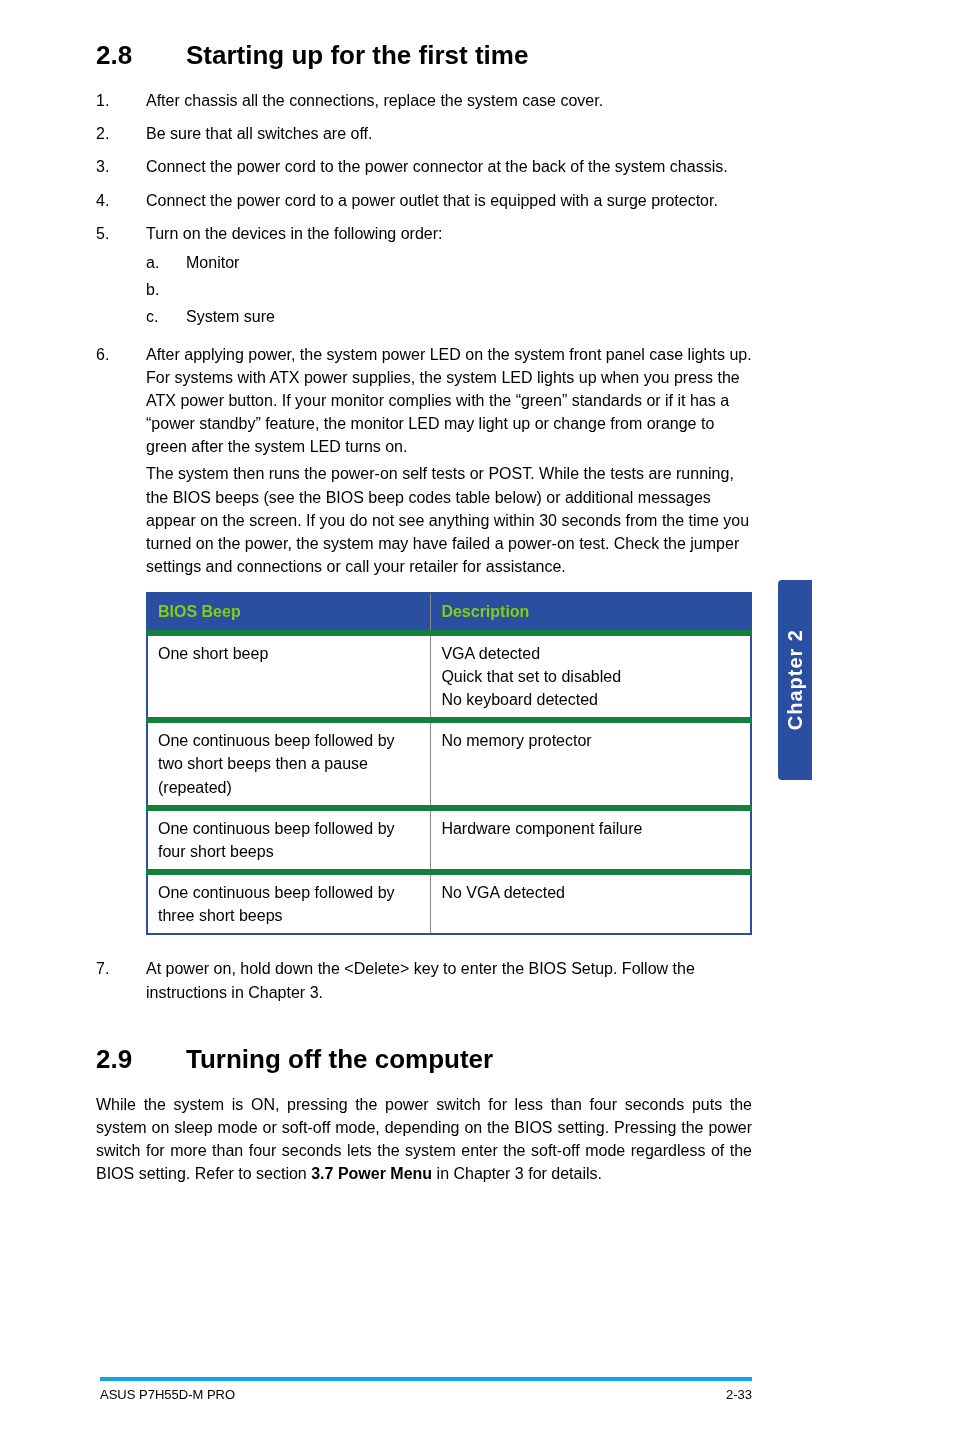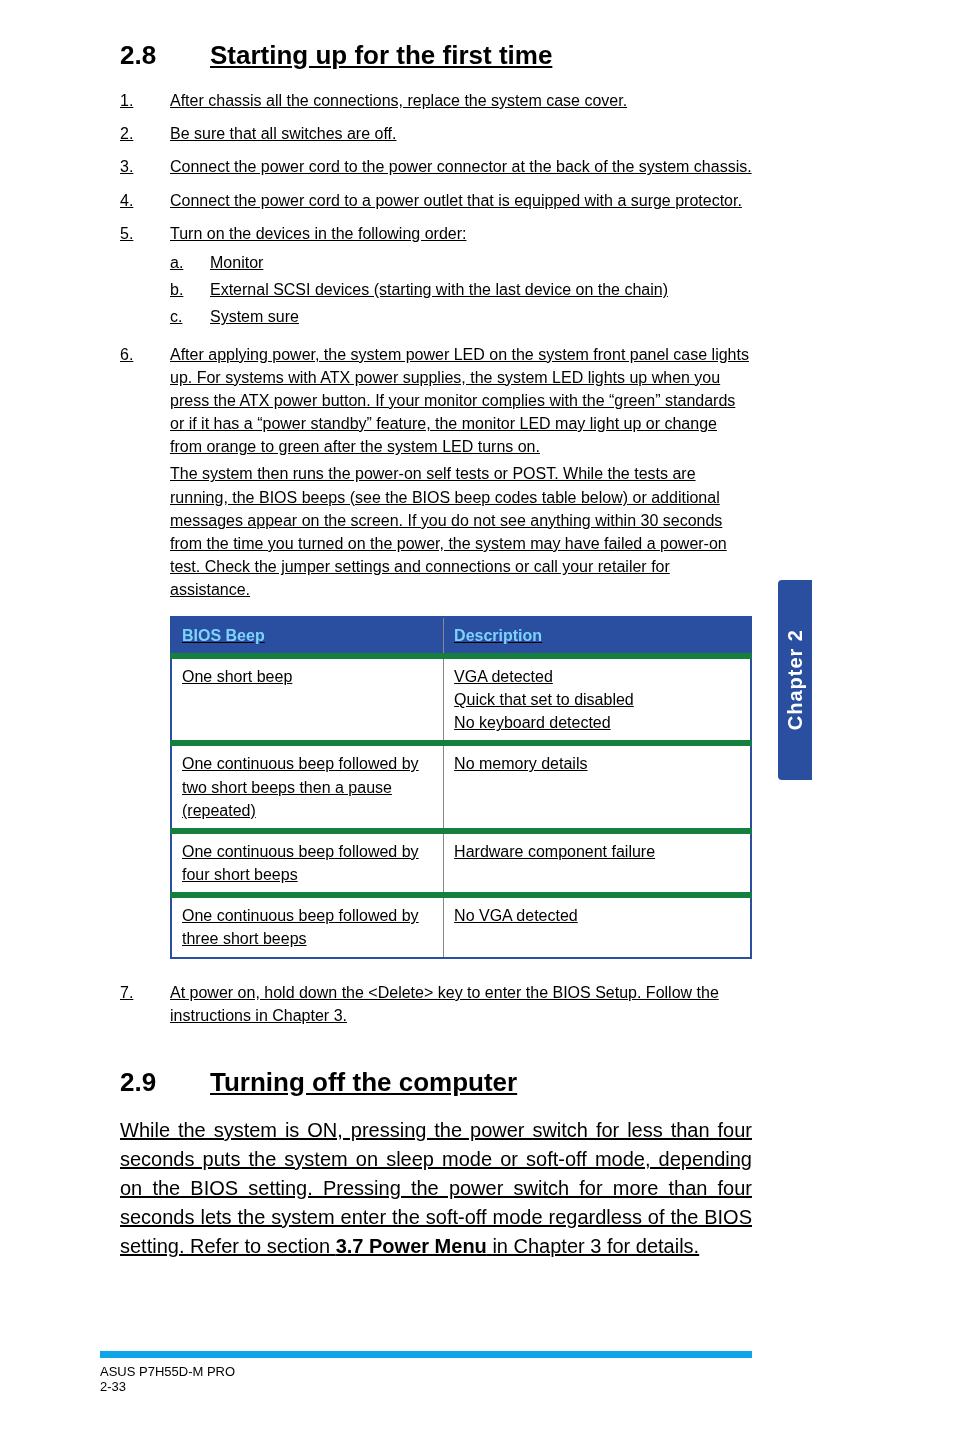--- a/index.html
+++ b/index.html
@@ -1,37 +1,37 @@
 <!DOCTYPE html>
 <html><head>
 <meta charset="utf-8">
 <style>
   * { box-sizing: border-box; margin: 0; padding: 0; }
   html, body { width: 954px; height: 1438px; background: #fff; font-family: Arial, Helvetica, sans-serif; color: #000; }
-  .page { position: relative; width: 812px; height: 1438px; padding: 40px 60px 40px 120px; text-decoration: underline; }
+  .page { position: relative; width: 812px; height: 1438px; padding: 40px 60px 40px 96px; }
   .section-head { font-family: Verdana, Arial, sans-serif; font-weight: bold; font-size: 26px; margin-bottom: 18px; }
   .section-head .num { display: inline-block; width: 90px; }
   .ol-main { list-style: none; margin: 0 0 24px 0; }
   .ol-main > li { display: flex; font-size: 16px; line-height: 1.45; margin-bottom: 10px; }
   .ol-main > li .mk { width: 50px; flex: 0 0 50px; }
   .ol-main > li .txt { flex: 1; }
   .ol-sub { list-style: none; margin-top: 6px; }
   .ol-sub li { display: flex; font-size: 16px; line-height: 1.45; margin-bottom: 4px; }
   .ol-sub li .smk { width: 40px; flex: 0 0 40px; }
   .para { margin-top: 4px; font-size: 16px; line-height: 1.45; }
   table.bios { width: 100%; border-collapse: collapse; margin: 14px 0 12px 0; font-size: 16px; border: 2px solid #2a4ea0; }
-  table.bios th { background: #2a4ea0; color: #7dd3fc; text-align: left; padding: 6px 10px; font-weight: bold; }
+  table.bios th { background: #2a4ea0; color: #84cc16; text-align: left; padding: 6px 10px; font-weight: bold; }
   table.bios td { padding: 6px 10px; border-top: 6px solid #15803d; vertical-align: top; }
   table.bios td:first-child, table.bios th:first-child { border-right: 1px solid #888; width: 47%; }
   .section2 { margin-top: 40px; }
-  .body-p { font-size: 20px; line-height: 1.45; text-align: justify; margin-top: 12px; }
+  .body-p { font-size: 16px; line-height: 1.45; text-align: justify; margin-top: 12px; }
   .body-p b { font-weight: bold; }
   .sidetab { position: absolute; right: 0; top: 580px; width: 34px; height: 200px; background: #2a4ea0; color: #fff; display: flex; align-items: center; justify-content: center; border-top-left-radius: 4px; border-bottom-left-radius: 4px; }
   .sidetab span { writing-mode: vertical-rl; transform: rotate(180deg); font-weight: bold; font-size: 20px; letter-spacing: 1px; }
-  .footer { position: absolute; bottom: 44px; left: 100px; right: 60px; border-top: 7px solid #0ea5e9; padding-top: 6px; font-size: 13px; display: flex; justify-content: space-between; flex-direction: column; }
+  .footer { position: absolute; bottom: 36px; left: 100px; right: 60px; border-top: 4px solid #0ea5e9; padding-top: 6px; font-size: 13px; display: flex; justify-content: space-between; }
 </style>
 </head>
 <body>
 
 <div class="page">
 
   <h2 class="section-head">
     <span class="num">2.8</span><span>Starting up for the first time</span>
   </h2>
 
@@ -56,21 +56,20 @@
       <span class="mk">5.</span>
       <span class="txt">
         <span>Turn on the devices in the following order:</span>
         <ol class="ol-sub">
           <li>
               <span class="smk">a.</span>
               <span>Monitor</span>
             </li>
           <li>
               <span class="smk">b.</span>
-              <span>External SCSI devices (starting with the last device on the chain)</span>
             </li>
           <li>
               <span class="smk">c.</span>
               <span>System sure</span>
             </li>
         </ol>
       </span>
     </li>
     <li>
       <span class="mk">6.</span>
@@ -87,21 +86,21 @@
           </thead>
           <tbody>
             <tr>
               <td>One short beep</td>
               <td style="white-space:pre-line;">VGA detected
 Quick that set to disabled
 No keyboard detected</td>
             </tr>
             <tr>
               <td>One continuous beep followed by two short beeps then a pause (repeated)</td>
-              <td>No memory details</td>
+              <td>No memory protector</td>
             </tr>
             <tr>
               <td>One continuous beep followed by four short beeps</td>
               <td>Hardware component failure</td>
             </tr>
             <tr>
               <td>One continuous beep followed by three short beeps</td>
               <td>No VGA detected</td>
             </tr>
           </tbody>

